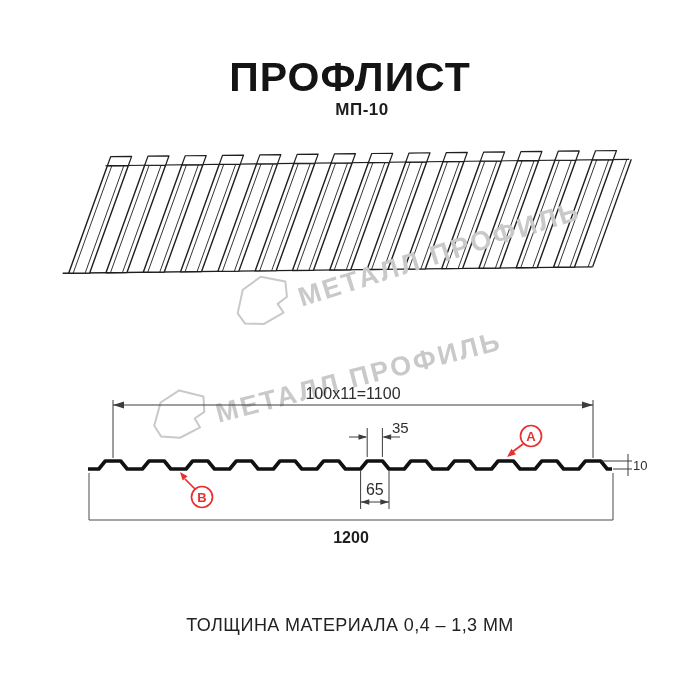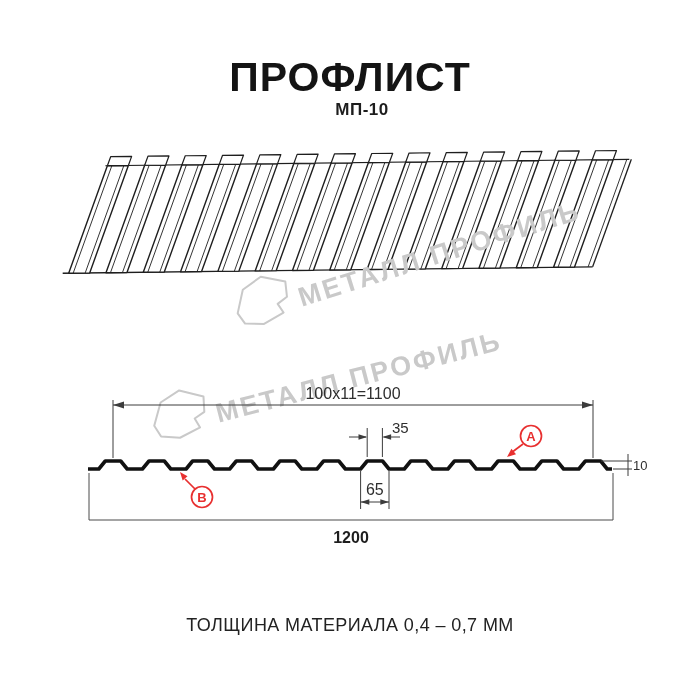--- a/index.html
+++ b/index.html
@@ -149,14 +149,14 @@
 
       <g stroke="#e83030" stroke-width="1.7">
         <circle cx="202" cy="497" r="10.5" fill="none"></circle>
         <line x1="195" y1="489" x2="185" y2="479"></line>
         <polygon points="180,472 187.5,476.2 182.7,480.5" fill="#e83030" stroke="none"></polygon>
       </g>
       <text x="202" y="502" text-anchor="middle" font-size="13" font-weight="600" fill="#e83030" stroke="none">B</text>
     </g>
   </svg>
 
-  <div class="footer">ТОЛЩИНА МАТЕРИАЛА 0,4 – 0,7 ММ</div>
+  <div class="footer">ТОЛЩИНА МАТЕРИАЛА 0,4 – 1,3 ММ</div>
 </div>
 
 </body></html>

